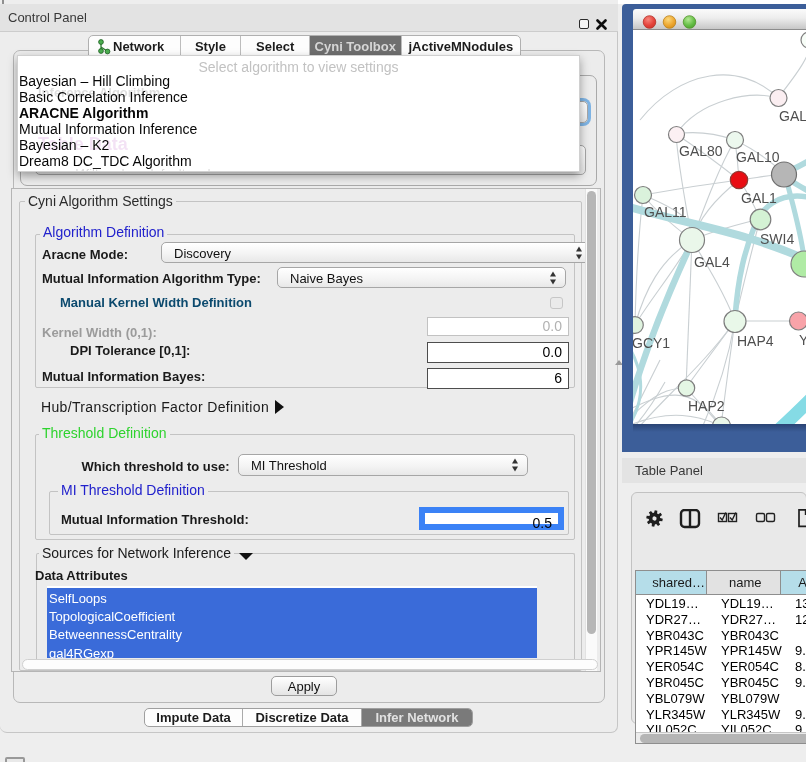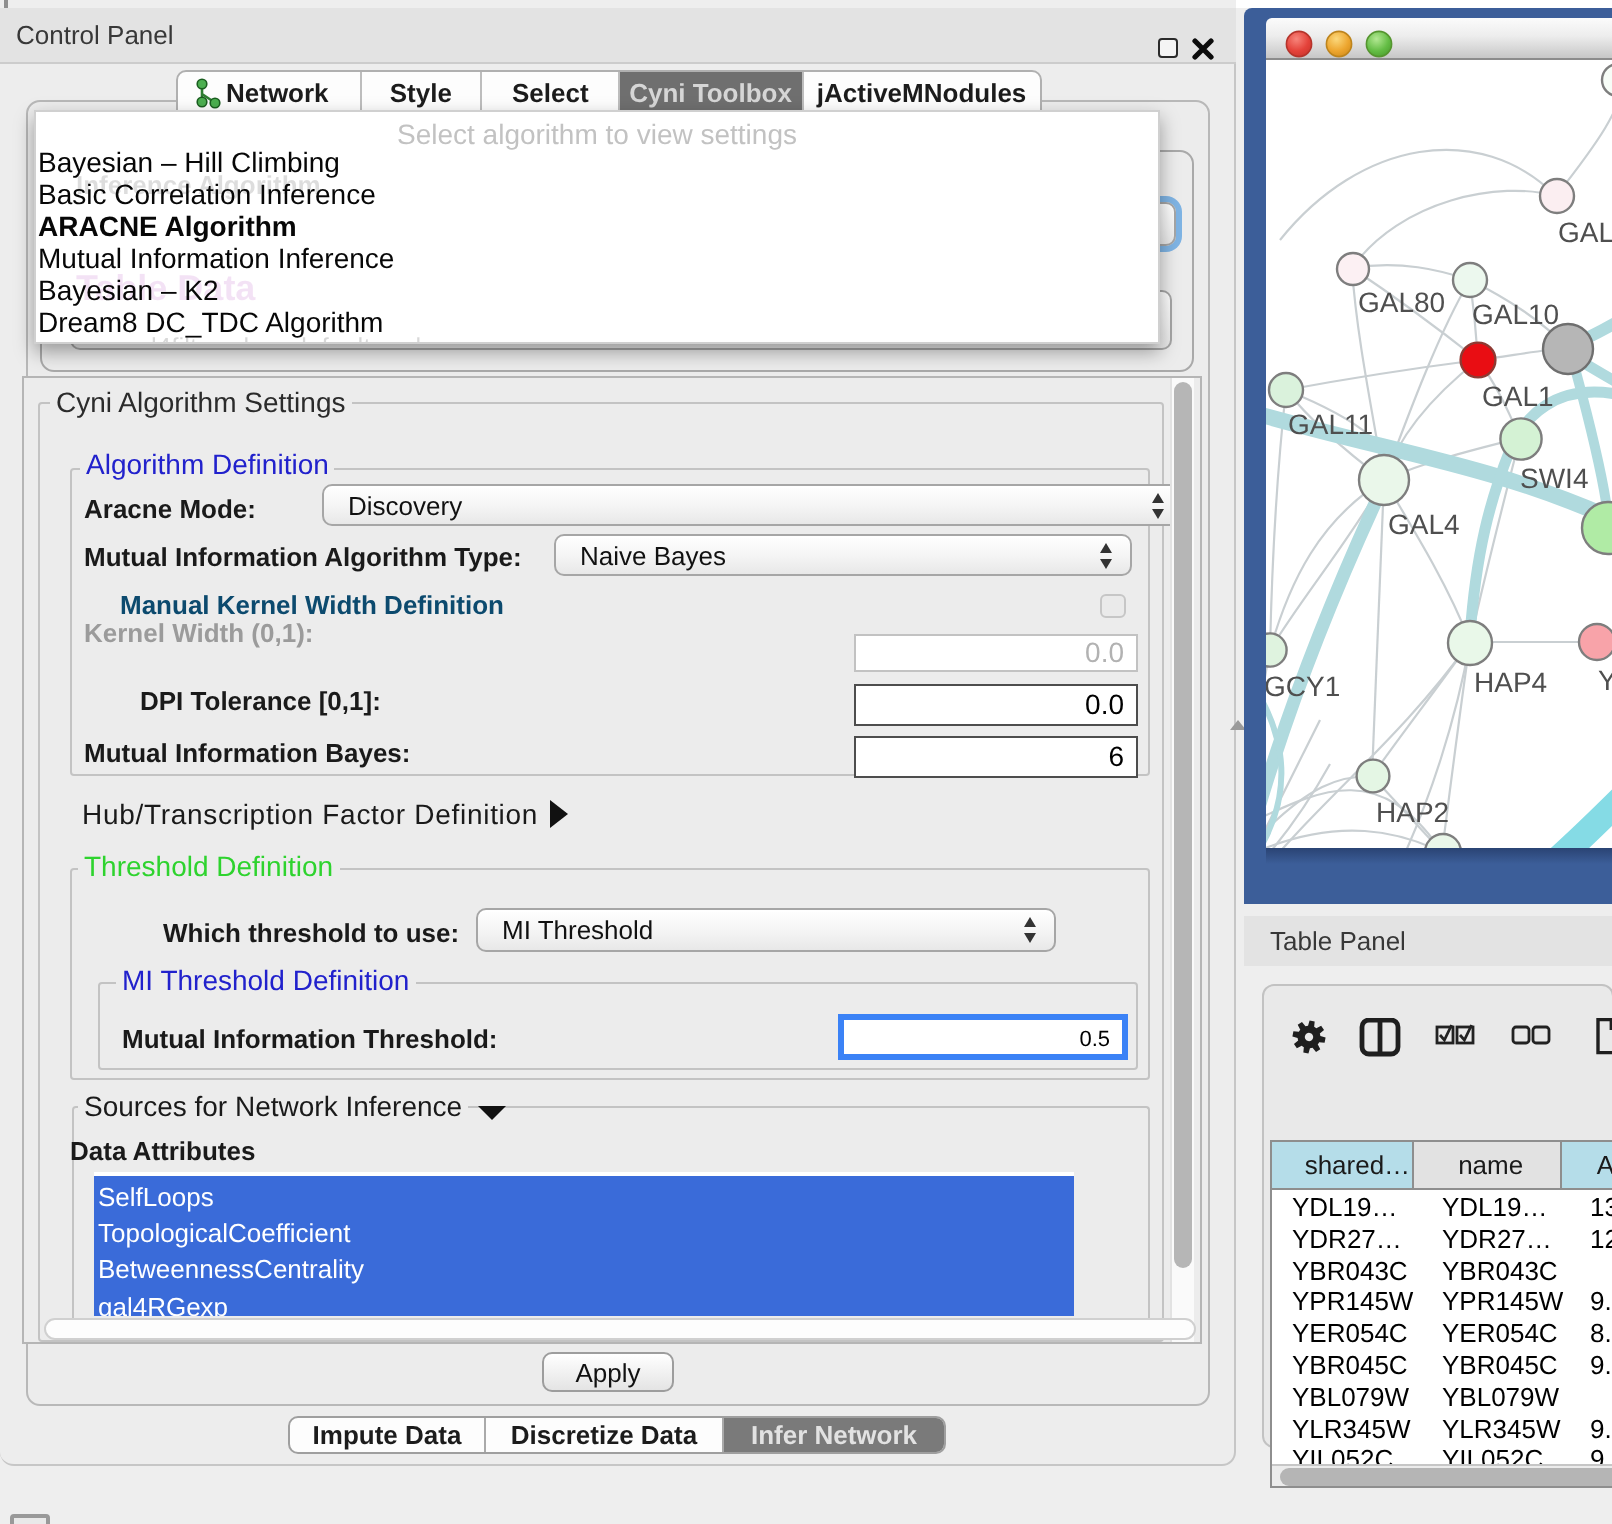--- a/index.html
+++ b/index.html
@@ -75,42 +75,42 @@
         <span class="ct">Discovery</span>
         <span class="carr"></span>
       </div>
     <div class="lbl b" style="left:30px; top:82px;">Mutual Information Algorithm Type:</div>
     <div class="combo" style="left:265px; top:78px; width:289px; height:21px;">
         <span class="ct">Naive Bayes</span>
         <span class="carr"></span>
       </div>
     <div class="lbl b" style="left:48px; top:106px; color:#0c4a6e;">Manual Kernel Width Definition</div>
     <div class="abs" style="left:538px; top:108px; width:13px; height:12px; background:#eaeaea; border:1px solid #c6c6c6; border-radius:3px;"></div>
-    <div class="lbl b" style="left:30px; top:120px; color:#9b9b9b;">Kernel Width (0,1):</div>
+    <div class="lbl b" style="left:30px; top:136px; color:#9b9b9b;">Kernel Width (0,1):</div>
     <div class="field" style="left:415px; top:128px; width:142px; height:19px; border:1px solid #c2c2c2; color:#b2b2b2; line-height:17px;">0.0</div>
     <div class="lbl b" style="left:30px; top:154px;padding-left:28px;">DPI Tolerance [0,1]:</div>
     <div class="field" style="left:415px; top:153px; width:142px; height:21px; border:1px solid #4d4d4d; color:#000; line-height:19px;">0.0</div>
     <div class="lbl b" style="left:30px; top:180px;">Mutual Information Bayes:</div>
     <div class="field" style="left:415px; top:179px; width:142px; height:21px; border:1px solid #4d4d4d; color:#000; line-height:19px;">6</div>
 
     <div class="lbl" style="left:29px; top:210px; font-size:14px; letter-spacing:0.35px;">Hub/Transcription Factor Definition</div>
     <div class="abs" style="left:263px; top:211px; width:0; height:0; border-top:7px solid transparent; border-bottom:7px solid transparent; border-left:9px solid #111;"></div>
 
     <div class="grp" style="left:23px; top:245px; width:540px; height:106px;"></div>
     <div class="gtitle" style="left:27px; top:237px; color:#2ed32e;">Threshold Definition</div>
     <div class="lbl b" style="left:69.5px; top:270px;">Which threshold to use:</div>
     <div class="combo" style="left:226px; top:265px; width:290px; height:22px;">
         <span class="ct">MI Threshold</span>
         <span class="carr"></span>
       </div>
 
     <div class="grp" style="left:37px; top:302px; width:520px; height:44px;"></div>
     <div class="gtitle" style="left:46px; top:294px; color:#2121cc;">MI Threshold Definition</div>
     <div class="lbl b" style="left:49px; top:323px;">Mutual Information Threshold:</div>
-    <div class="field" style="left:407px; top:318px; width:145px; height:23px; border:3px solid #3b82f6; color:#000; font-size:11px; line-height:21px;">0.5</div>
+    <div class="field" style="left:407px; top:318px; width:145px; height:23px; border:6px solid #3b82f6; color:#000; font-size:14px; line-height:21px;">0.5</div>
 
     <div class="grp" style="left:24px; top:364px; width:539px; height:118px; border-bottom:none;"></div>
     <div class="gtitle" style="left:27px; top:357px; color:#1a1a1a;">Sources for Network Inference</div>
     <div class="abs" style="left:227px; top:364px; width:0; height:0; border-left:7.5px solid transparent; border-right:7.5px solid transparent; border-top:7.5px solid #111;"></div>
     <div class="lbl b" style="left:23px; top:379px;">Data Attributes</div>
 
     <div class="abs" style="left:35px; top:397px; width:490px; height:72px; background:#ffffff; overflow:hidden;">
       <div class="abs" style="left:0; top:2px; width:497px; height:70px; background:#3a6bd9;"></div>
       <div class="abs" style="left:2px; top:3.5px; width:490px; color:#fff; font-size:13px; line-height:18.4px;">SelfLoops<br>TopologicalCoefficient<br>BetweennessCentrality<br>gal4RGexp</div>
       <div class="abs" style="left:514px; top:5px; width:11px; height:54px; background:#b9b9b9; border-radius:6px;"></div>

